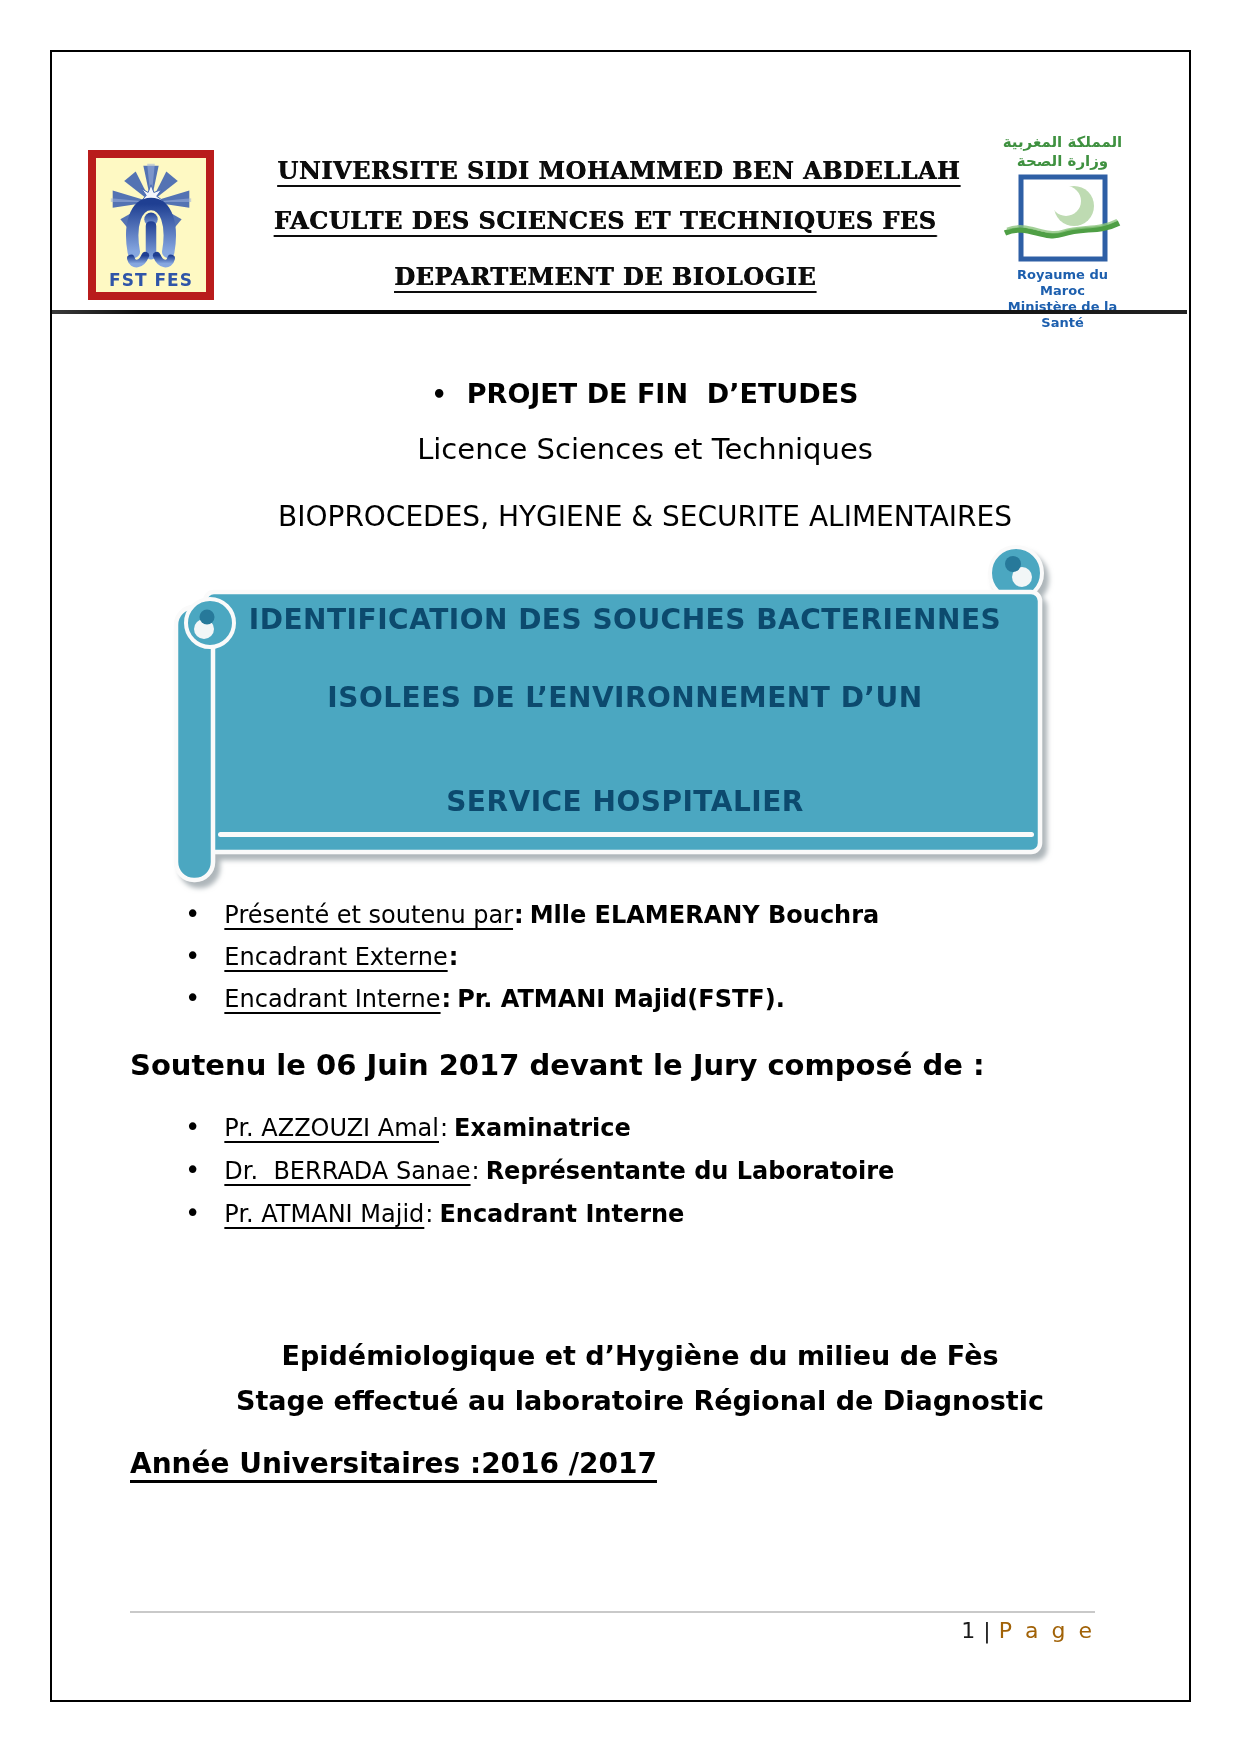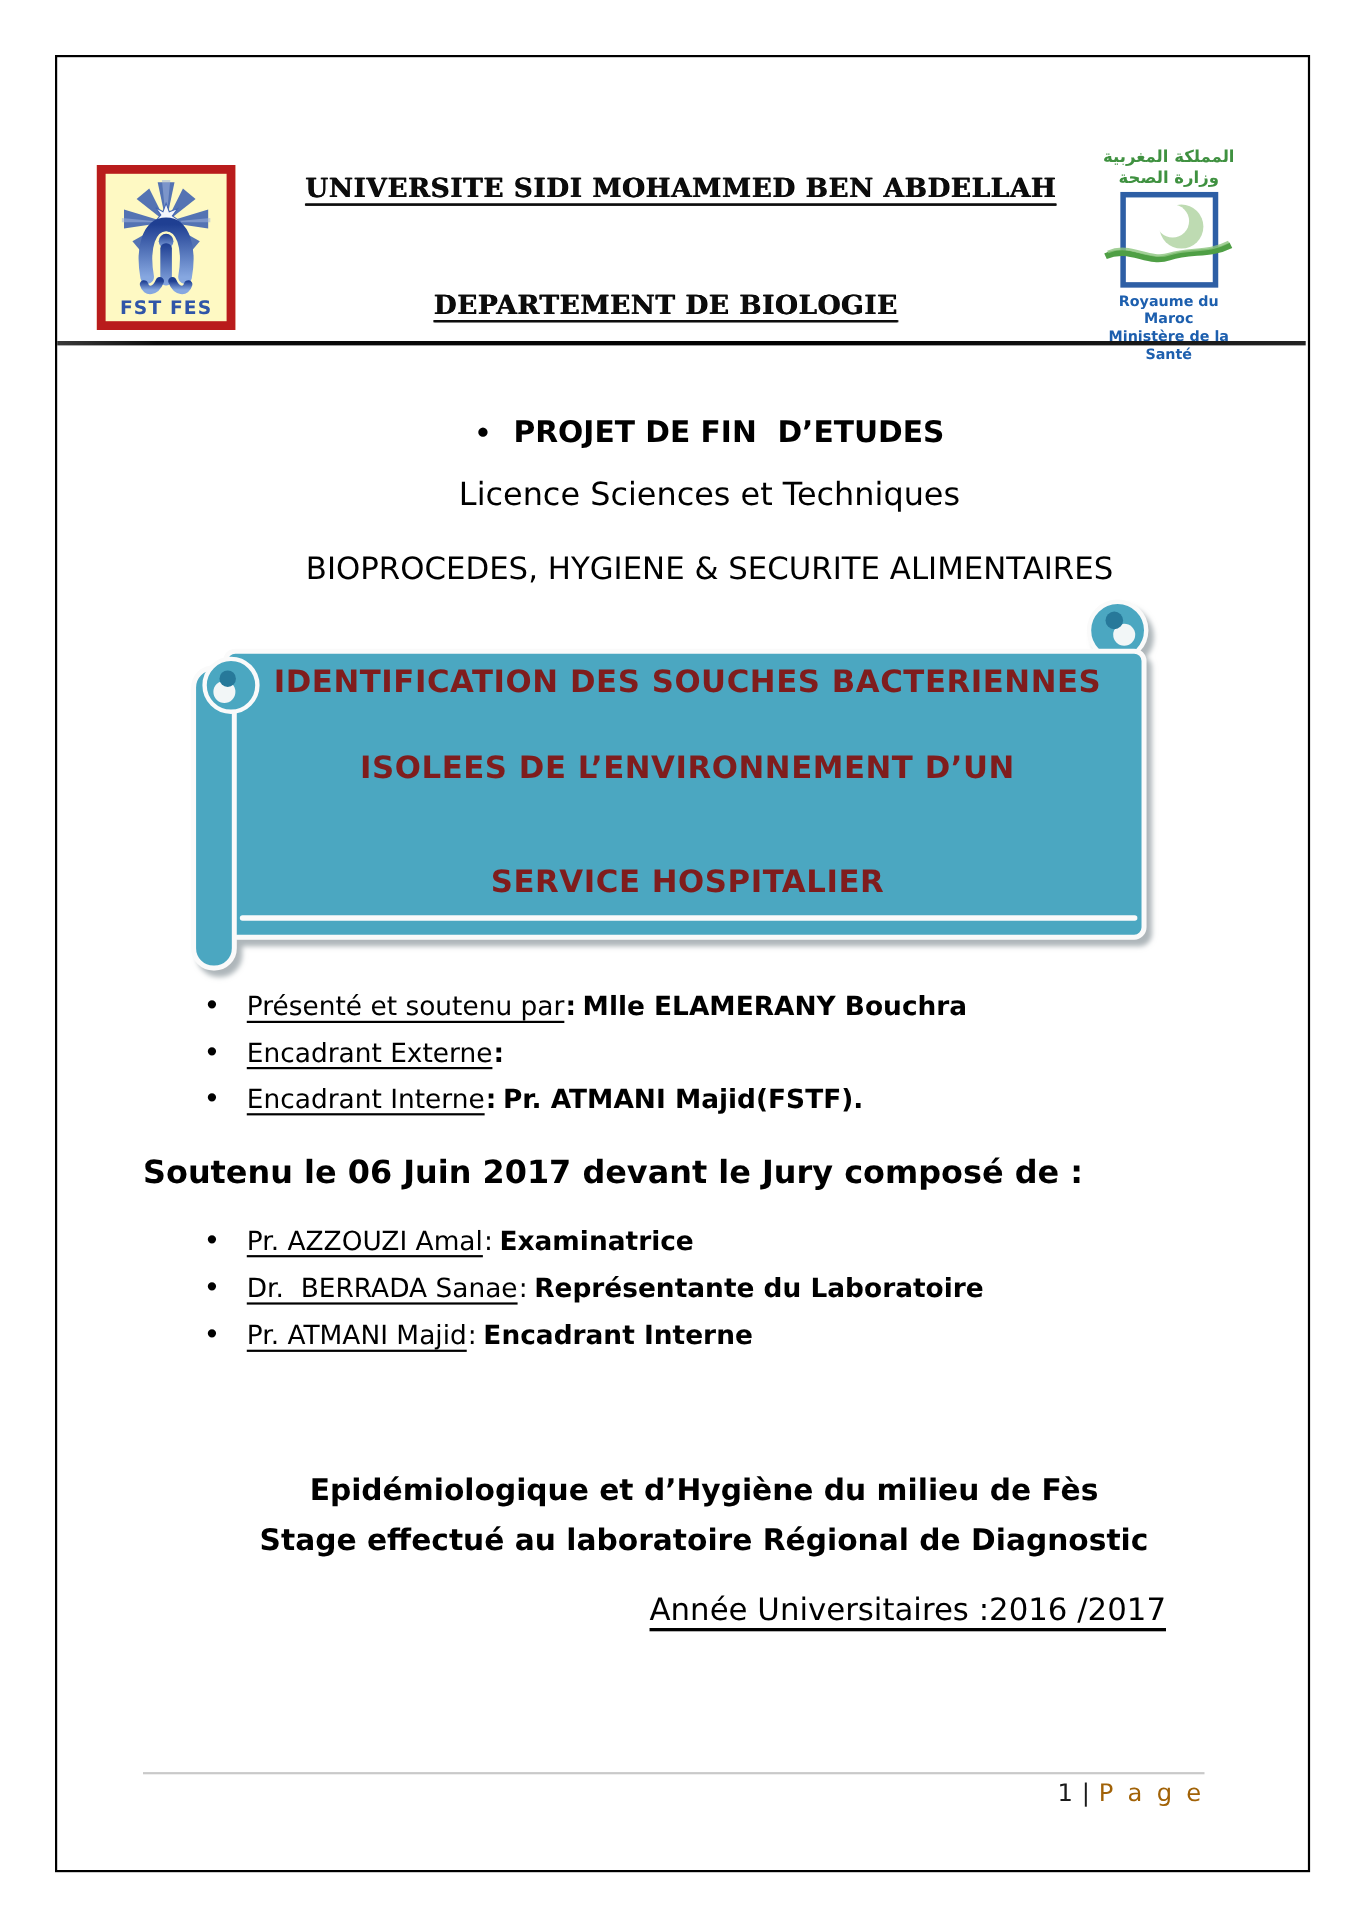--- a/index.html
+++ b/index.html
@@ -38,21 +38,21 @@
     font-size:27px;font-weight:bold;white-space:nowrap;}
   .projet-line .bullet{font-size:24px;margin-right:20px;}
   .licence-line{position:absolute;left:145px;top:432px;width:1000px;text-align:center;
     font-size:29px;white-space:nowrap;}
   .program-line{position:absolute;left:120px;top:500px;width:1050px;text-align:center;
     font-size:28px;white-space:nowrap;}
 
   
   .banner-svg{position:absolute;left:160px;top:535px;width:900px;height:360px;}
   .banner-line{position:absolute;left:205px;width:840px;text-align:center;
-    font-weight:bold;font-size:28px;white-space:nowrap;letter-spacing:0.5px;color:#7f1d1d;}
+    font-weight:bold;font-size:28px;white-space:nowrap;letter-spacing:0.5px;color:#0c4a6e;}
   .banner-line1{top:603px;}
   .banner-line2{top:681px;}
   .banner-line3{top:785px;}
 
   
   .blist{position:absolute;left:185px;}
   .people{top:901px;}
   .jury-list{top:1114px;}
   .brow{display:flex;align-items:baseline;height:42px;font-size:24px;}
   .jury-list .brow{height:43px;}
@@ -60,22 +60,22 @@
   .brow .lbl{text-decoration:underline;text-decoration-thickness:2px;text-underline-offset:5px;}
   .brow .sep{margin:0 6px 0 1px;}
   .people .sep{font-weight:bold;}
   .brow .val{font-weight:bold;}
 
   .jury-heading{position:absolute;left:130px;top:1048px;font-size:29px;font-weight:bold;white-space:nowrap;}
 
   
   .stage{position:absolute;left:120px;top:1333px;width:1040px;text-align:center;
     font-size:27px;font-weight:bold;line-height:45px;}
-  .annee{position:absolute;left:130px;top:1447px;width:930px;text-align:right;
-    font-size:28px;font-weight:normal;}
+  .annee{position:absolute;left:130px;top:1447px;width:930px;text-align:left;
+    font-size:28px;font-weight:bold;}
   .annee span{text-decoration:underline;text-decoration-thickness:3px;text-underline-offset:7px;}
 
   
   .footer-rule{position:absolute;left:130px;top:1611px;width:965px;border-top:2px solid #c9c9c9;}
   .footer-text{position:absolute;left:130px;top:1618px;width:965px;text-align:right;
     font-size:22px;color:#1a1a1a;}
   .footer-text .pnum{color:#1a1a1a;}
   .footer-text .psep{margin:0 8px;color:#1a1a1a;}
   .footer-text .plabel{color:#a16207;letter-spacing:3px;}
 </style>
@@ -111,20 +111,21 @@
       <path d="M38 98 C33 70 40 48 56 48 C72 48 79 70 74 98" fill="none" stroke="url(#archg)" stroke-width="13" stroke-linecap="round"></path>
       <circle cx="56" cy="64" r="7" fill="url(#archg)"></circle>
       <rect x="50.5" y="66" width="11" height="40" rx="5" fill="url(#archg)"></rect>
       <path d="M50 102 C46 112 37 113 35 105" fill="none" stroke="url(#archg)" stroke-width="8" stroke-linecap="round"></path>
       <path d="M62 102 C66 112 75 113 77 105" fill="none" stroke="url(#archg)" stroke-width="8" stroke-linecap="round"></path>
     </svg>
     <div class="fst-caption">FST FES</div>
   </div>
 
   <div class="hline hline1">UNIVERSITE SIDI MOHAMMED BEN ABDELLAH</div>
+  <div class="hline hline2">FACULTE DES SCIENCES ET TECHNIQUES FES</div>
   <div class="hline hline3">DEPARTEMENT DE BIOLOGIE</div>
 
   <div class="ministry">
     <div class="arabic">المملكة المغربية</div>
     <div class="arabic">وزارة الصحة</div>
     <svg width="96" height="92" viewBox="0 0 96 92">
       <rect x="6" y="4" width="84" height="82" fill="none" stroke="#2e5fa5" stroke-width="5"></rect>
       <circle cx="59" cy="33" r="20" fill="#bedbb2"></circle>
       <circle cx="51" cy="28" r="15" fill="#ffffff"></circle>
       <path d="M-10 60 C12 50 28 68 48 61 C68 54 84 60 104 50" fill="none" stroke="#4f9f45" stroke-width="5.5"></path>

